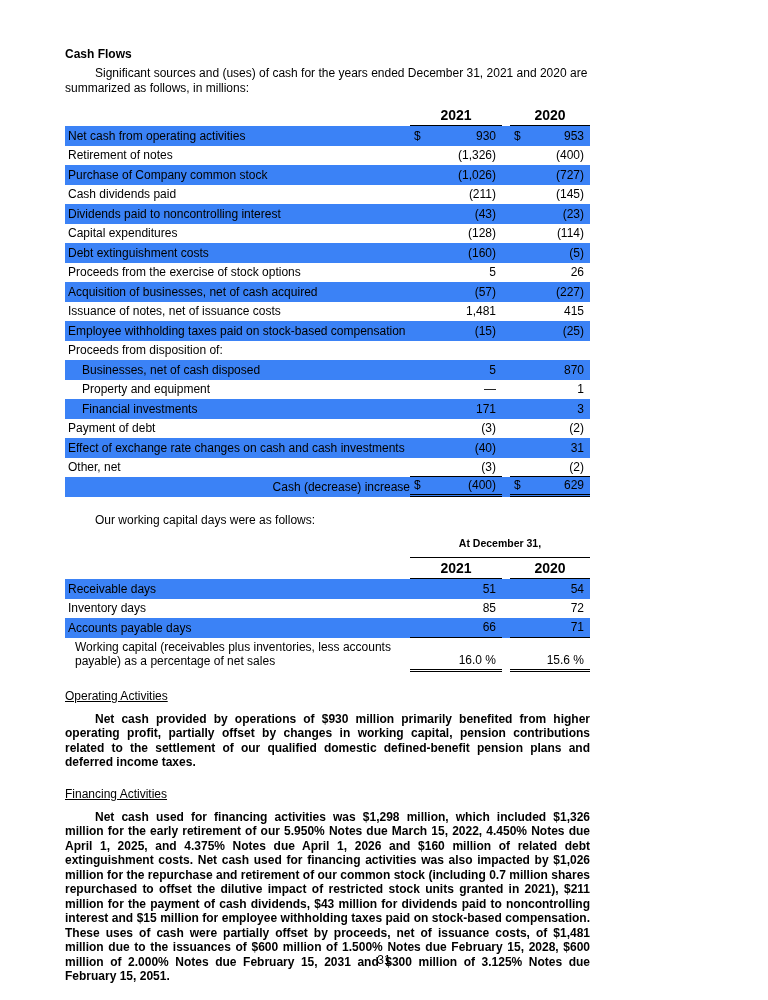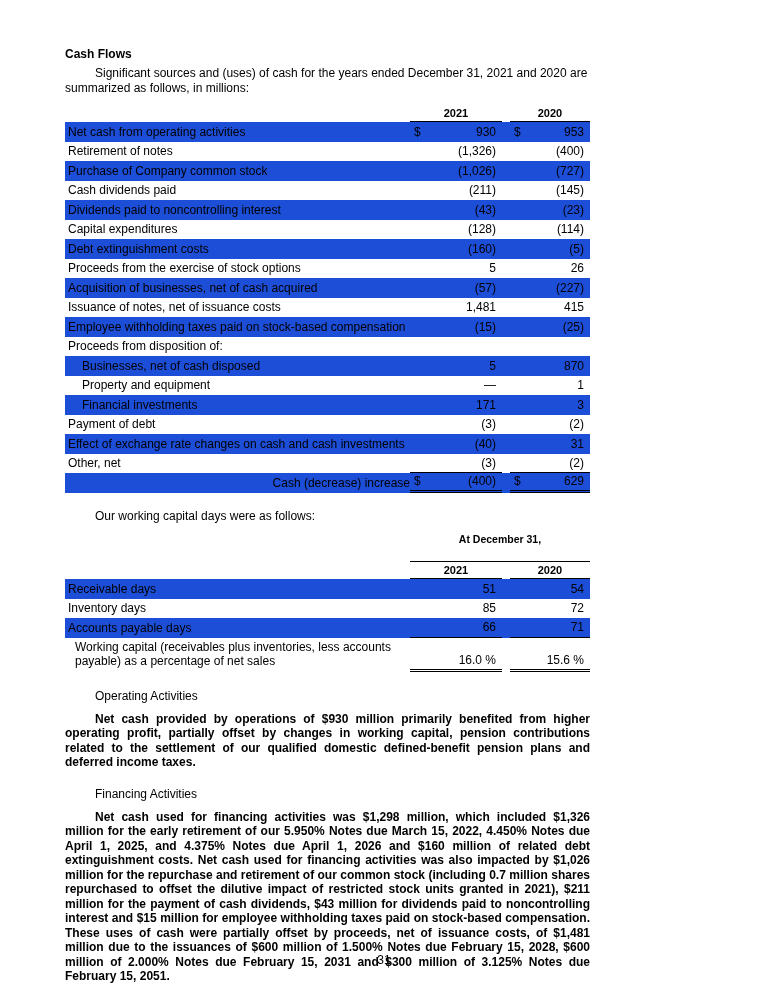--- a/index.html
+++ b/index.html
@@ -15,34 +15,34 @@
 
   .heading { font-weight:bold; font-size:12px; line-height:14px; margin-bottom:5px; }
   .intro { margin:0; max-width:640px; text-indent:30px; line-height:14.5px; }
 
   
   .fin-table { margin-top:12px; }
   .thead { display:flex; align-items:flex-end; }
   .lblspace { flex:1; }
   .colhead {
     width:92px; box-sizing:border-box;
-    text-align:center; font-weight:bold; font-size:11px;
+    text-align:center; font-weight:bold; font-size:14px;
     padding-bottom:2px; border-bottom:1px solid #000;
   }
   .colhead.c2020 { width:80px; }
   .spanhead {
     width:180px; box-sizing:border-box;
     text-align:center; font-weight:bold; font-size:10.5px;
-    padding-bottom:16px; border-bottom:1px solid #000;
+    padding-bottom:8px; border-bottom:1px solid #000;
   }
   .hgap { width:8px; }
   .headrow2 { margin-top:2px; }
 
   .trow { display:flex; align-items:center; height:19.5px; }
-  .trow.shaded { background:#1d4ed8; }
+  .trow.shaded { background:#3b82f6; }
   .trow .lbl { flex:1; padding-left:3px; white-space:nowrap; overflow:hidden; }
   .trow .lbl.ind-1 { padding-left:17px; }
   .trow .lbl.ind-2 { padding-left:40px;text-align:right; }
 
   .vc {
     width:92px; height:100%; box-sizing:border-box;
     display:flex; align-items:center;
     padding:0 6px 0 4px;
   }
   .vc.c2020 { width:80px; }
@@ -55,22 +55,22 @@
   .trow.tall { height:34px; align-items:stretch; }
   .trow.tall .lbl {
     white-space:normal; line-height:14px; padding-top:2px;
     padding-left:10px; max-width:470px;
   }
   .trow.tall .vc { align-items:flex-end; padding-bottom:2px; }
 
   .wc-intro { margin:16px 0 10px 0; text-indent:30px; line-height:14.5px; }
 
   .subheading {
-    margin-top:17px; margin-left:30px;
-    line-height:14px;
+    margin-top:17px; 
+    text-decoration:underline; line-height:14px;
   }
   .para {
     margin:9px 0 0 0; text-align:justify; text-indent:30px;
     line-height:14.5px;
     font-weight:bold;
   }
 
   .pageno {
     position:absolute; top:953px; left:0; width:768px;
     text-align:center; font-size:12px;

